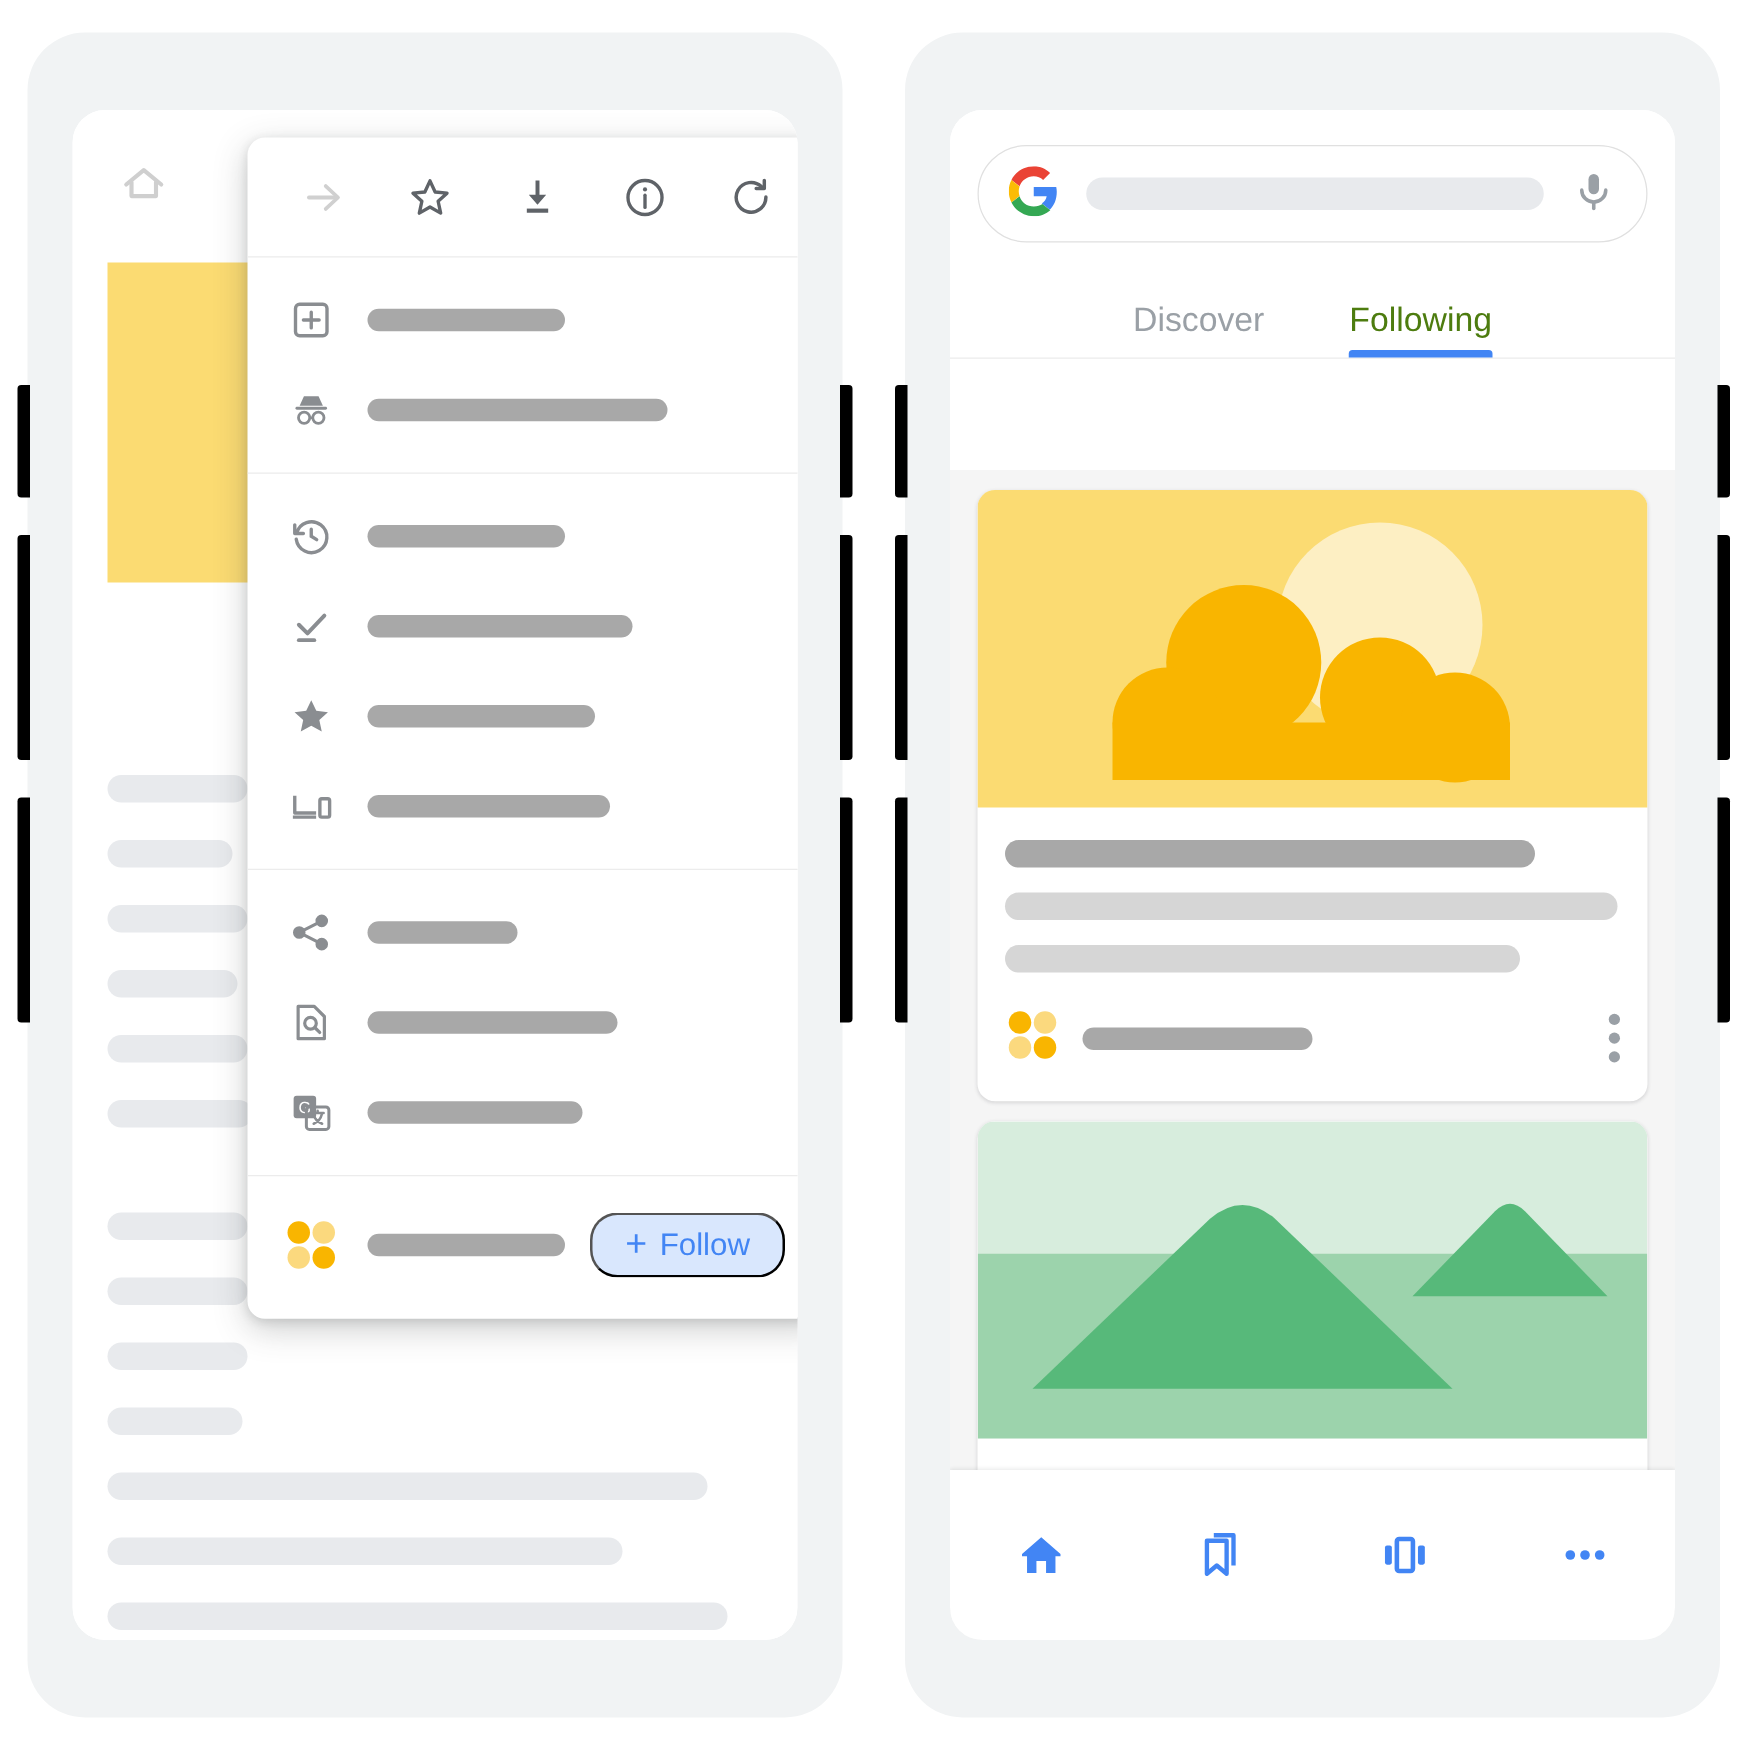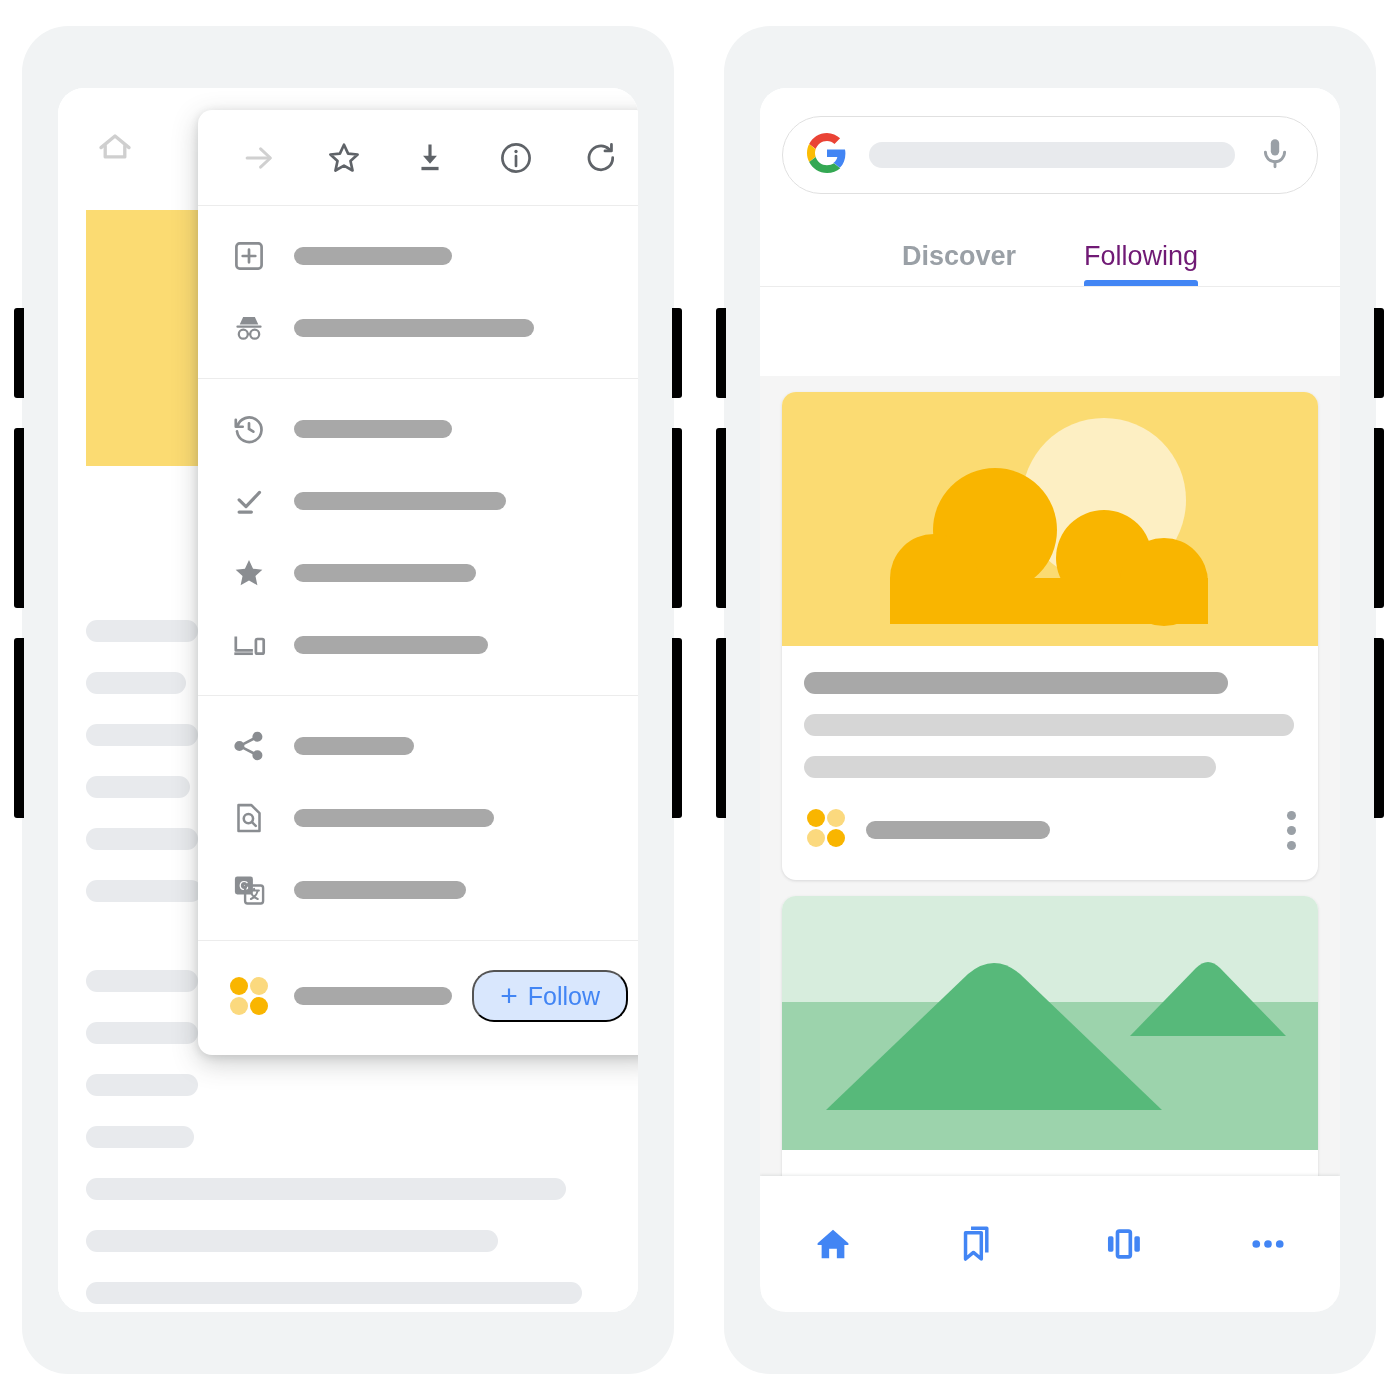--- a/index.html
+++ b/index.html
@@ -95,23 +95,23 @@
   .searchbar {
     margin: 28px 22px 0 22px; height: 78px;
     border: 1px solid #e0e0e0; border-radius: 40px;
     display: flex; align-items: center; padding: 0 24px;
   }
   .search-fake {
     flex: 1; height: 26px; border-radius: 13px; background: #e8eaed;
     margin: 0 22px;
   }
   .tabs { display: flex; align-items: flex-end; justify-content: center; gap: 56px; height: 92px; padding-bottom: 0; }
-  .tab { font-size: 27px; padding-bottom: 14px; position: relative; font-weight: bold; }
+  .tab { font-size: 27px; padding-bottom: 14px; position: relative; }
   .tab.inactive { color: #9aa0a6; }
-  .tab.active { color: #701a75; font-weight: 400; margin-left: 12px; }
+  .tab.active { color: #4d7c0f; font-weight: 400; margin-left: 12px; }
   .tab.active::after {
     content: ""; position: absolute; left: 0; right: 0; bottom: 0;
     height: 6px; border-radius: 3px 3px 0 0; background: #4285F4;
   }
   .header-rule { height: 1px; background: #ececec; }
 
   .feed { position: absolute; left: 0; top: 288px; right: 0; bottom: 0; background: #f5f5f5; overflow: hidden; }
   .card {
     margin: 16px 22px; background: #ffffff; border-radius: 14px;
     box-shadow: 0 1px 3px rgba(60,64,67,.16);

